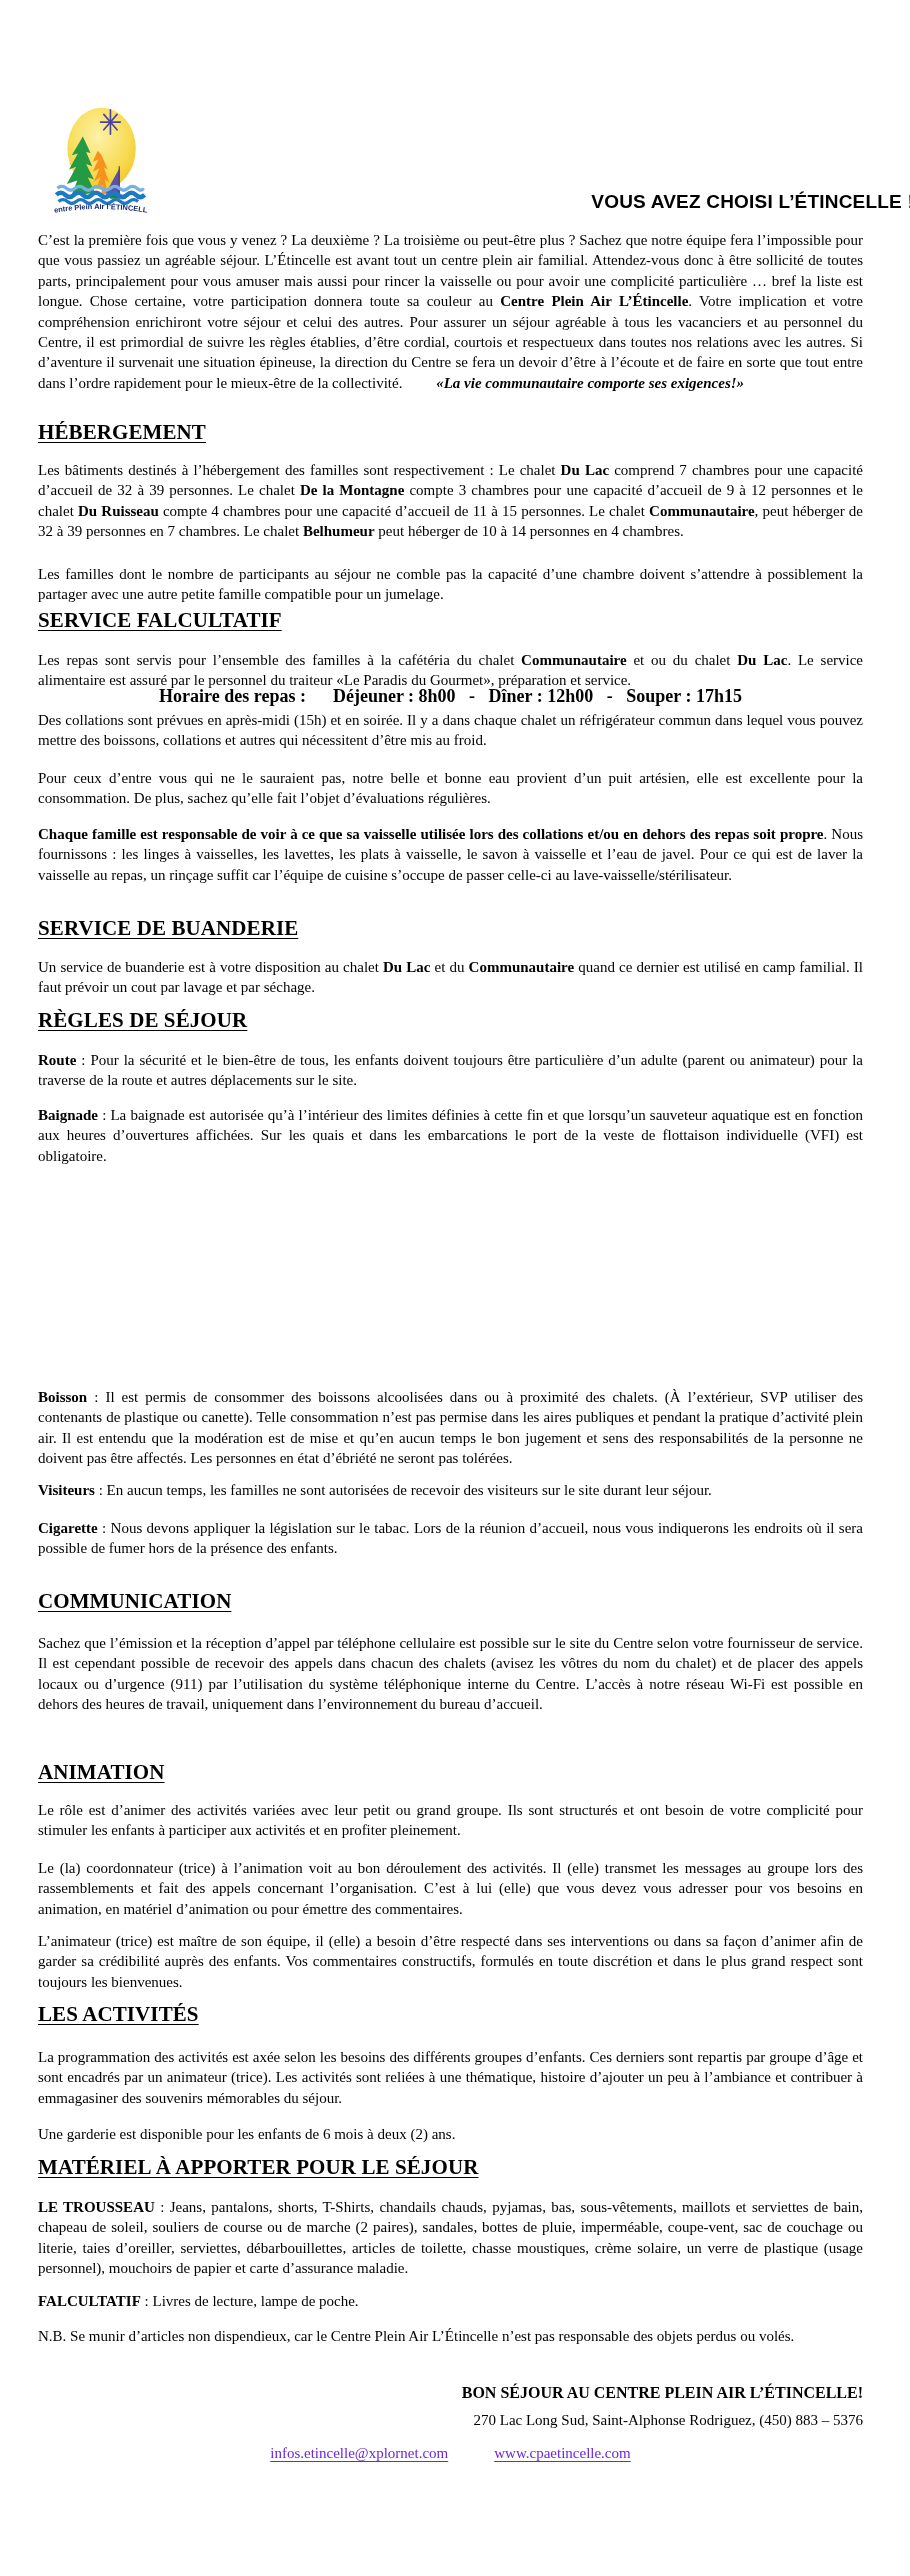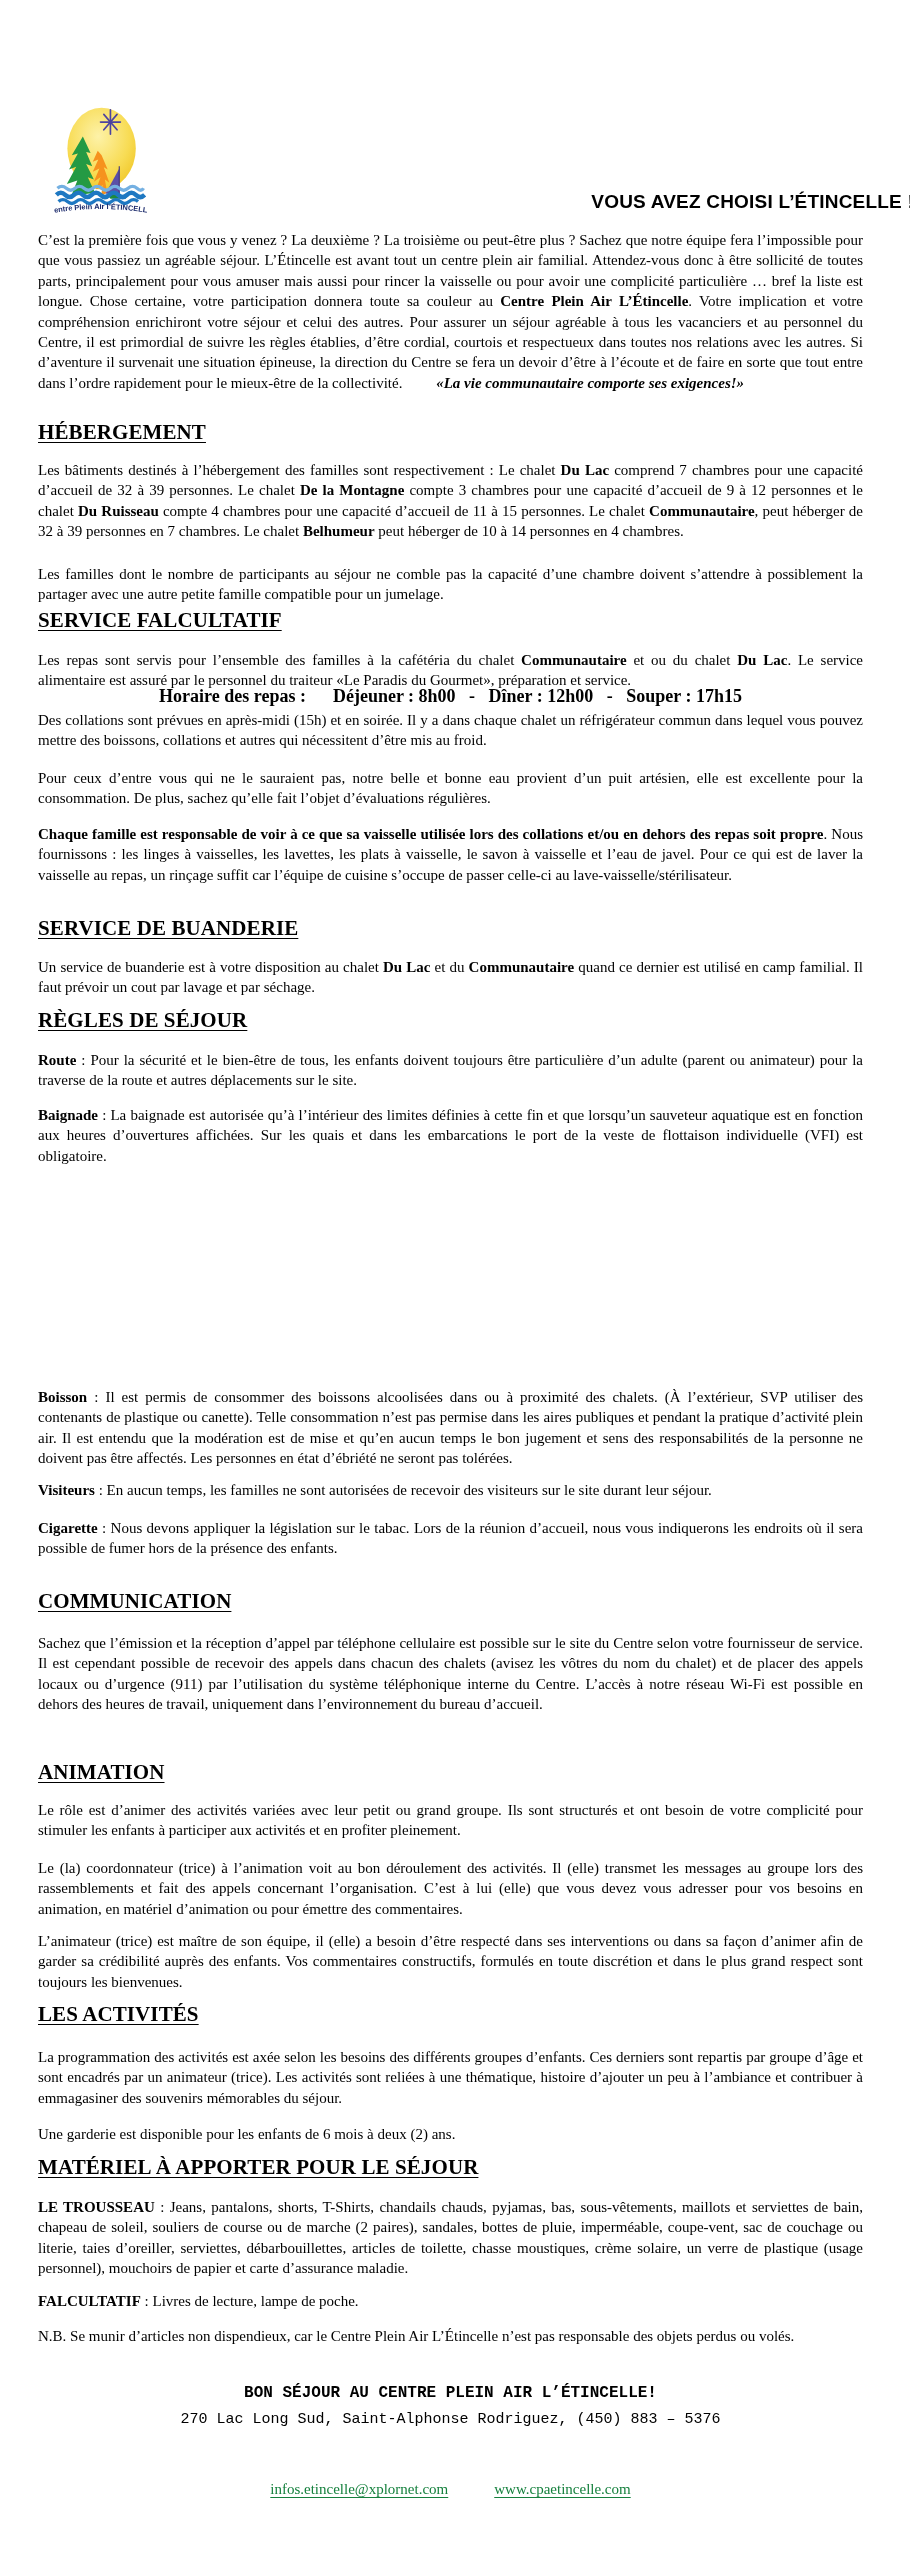--- a/index.html
+++ b/index.html
@@ -24,25 +24,25 @@
     text-align:justify;
   }
   h2.blk{
     font-size:21px;font-weight:bold;text-align:left;
     text-decoration:underline;text-decoration-thickness:1.4px;text-underline-offset:2.8px;
     letter-spacing:0.1px;
   }
   .horaire{
     font-weight:bold;font-size:18px;text-align:center;white-space:pre-wrap;
   }
-  .center{text-align:center;font-family:Liberation Mono, monospace;}
+  .center{text-align:right;}
   .bold{font-weight:bold;}
   .bigger{font-size:16px;}
   .links{display:flex;justify-content:center;gap:46px;text-align:center;}
-  .links a{color:#15803d;text-underline-offset:2.8px;font-size:15px;margin-top:36px;}
+  .links a{color:#6d28d9;text-underline-offset:2.8px;font-size:15px;}
   .b{font-weight:bold;}
   .i{font-style:italic;}
   .u{text-decoration-thickness:1.1px;text-underline-offset:2.2px;}
 </style>
 </head>
 <body>
 
 <div class="page">
 
   <header>

